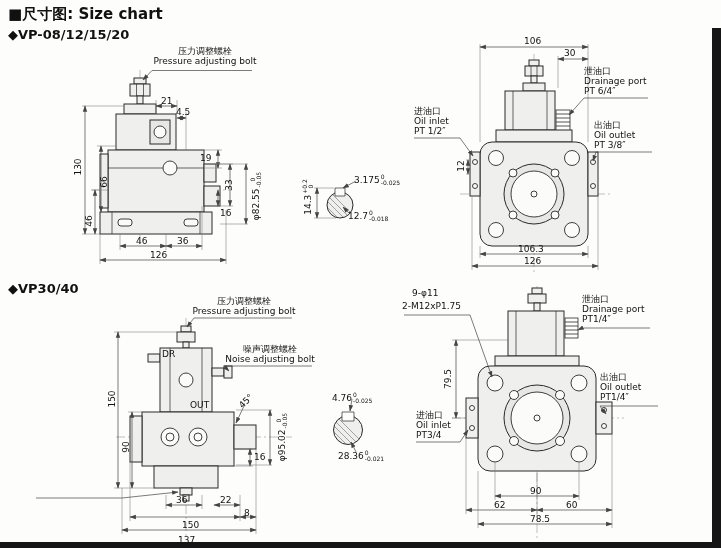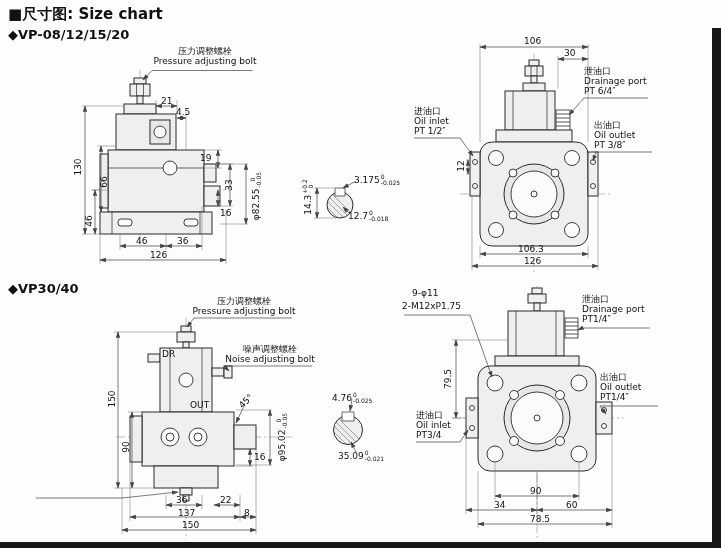--- a/index.html
+++ b/index.html
@@ -420,32 +420,32 @@
   <div class="txt" style="left:254px;top:452px">16</div>
   <div class="txt rot45" style="left:238px;top:396px">45°</div>
   <div class="txt rot" style="left:256px;top:431px;width:52px">
     <span>φ95.02</span><span class="tol">
         <i>0</i>
         <i>-0.05</i>
       </span>
   </div>
   <div class="txt" style="left:176px;top:495px">36</div>
   <div class="txt" style="left:220px;top:495px">22</div>
-  <div class="txt" style="left:178px;top:508px">137</div>
+  <div class="txt" style="left:178px;top:535px">137</div>
   <div class="txt" style="left:244px;top:508px">8</div>
   <div class="txt" style="left:182px;top:520px">150</div>
 
   <div class="txt" style="left:332px;top:392px">
     <span>4.76</span><span class="tol">
         <i>0</i>
         <i>-0.025</i>
       </span>
   </div>
   <div class="txt" style="left:338px;top:450px">
-    <span>35.09</span><span class="tol">
+    <span>28.36</span><span class="tol">
         <i>0</i>
         <i>-0.021</i>
       </span>
   </div>
 
   <div class="txt" style="left:412px;top:288px">9-φ11</div>
   <div class="txt" style="left:402px;top:301px">2-M12xP1.75</div>
   <div class="txt lbl3" style="left:582px;top:294px">
     <div>泄油口</div>
     <div>Drainage port</div>
@@ -457,19 +457,19 @@
     <div>PT1/4″</div>
   </div>
   <div class="txt lbl3" style="left:416px;top:410px">
     <div>进油口</div>
     <div>Oil inlet</div>
     <div>PT3/4</div>
   </div>
 
   <div class="txt rot" style="left:434px;top:374px;width:28px">79.5</div>
   <div class="txt" style="left:530px;top:486px">90</div>
-  <div class="txt" style="left:494px;top:500px">34</div>
+  <div class="txt" style="left:494px;top:500px">62</div>
   <div class="txt" style="left:566px;top:500px">60</div>
   <div class="txt" style="left:530px;top:514px">78.5</div>
 
   <div class="edge-right"></div>
   <div class="edge-bottom"></div>
 </div>
 
 </body></html>

